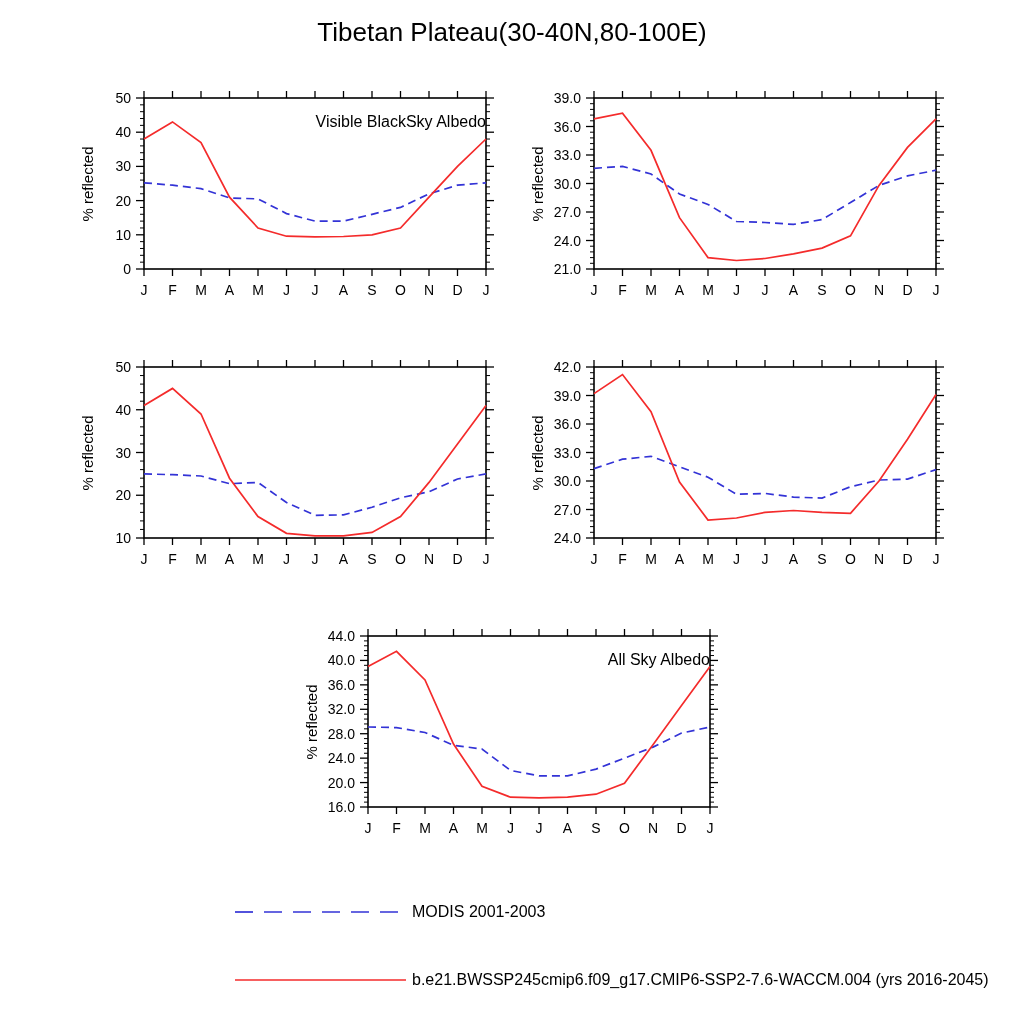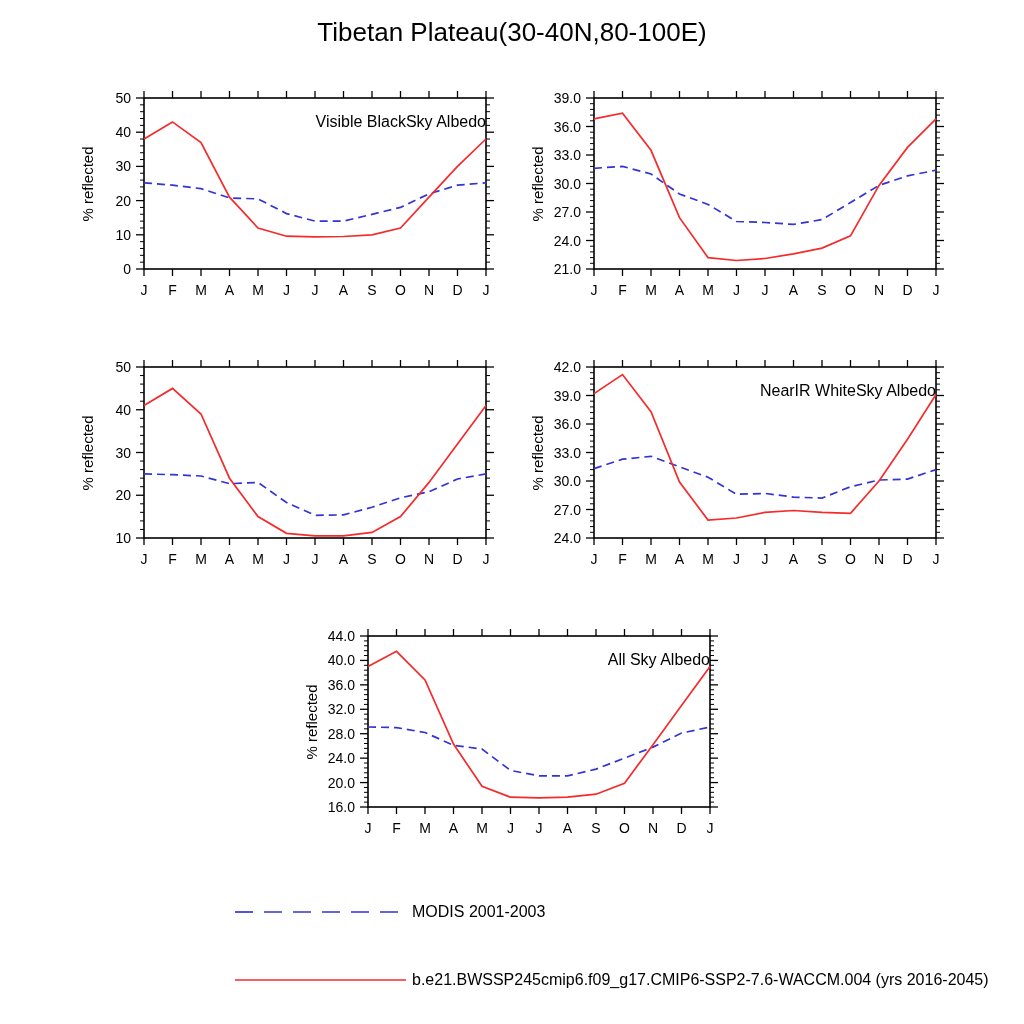--- a/index.html
+++ b/index.html
@@ -346,21 +346,20 @@
         <text x="431.5" y="209" text-anchor="middle" font-size="14" fill="#000">D</text>
         <line x1="460" y1="183" x2="460" y2="190" stroke="#000" stroke-width="1.3"></line>
         <line x1="460" y1="12" x2="460" y2="5" stroke="#000" stroke-width="1.3"></line>
         <text x="460" y="209" text-anchor="middle" font-size="14" fill="#000">J</text>
         <polyline points="118.0,118.9 146.5,119.7 175.0,121.0 203.5,128.7 232.0,127.4 260.5,147.5 289.0,160.3 317.5,159.9 346.0,152.2 374.5,142.8 403.0,136.8 431.5,124.0 460.0,118.9" fill="none" stroke-width="1.7" stroke="#3333d6" stroke-dasharray="8,5"></polyline>
         <polyline points="118.0,50.5 146.5,33.4 175.0,59.0 203.5,123.2 232.0,161.6 260.5,178.3 289.0,180.9 317.5,180.9 346.0,177.4 374.5,161.6 403.0,127.4 431.5,89.0 460.0,50.5" fill="none" stroke-width="1.7" stroke="#f42b2b"></polyline>
       </svg>
   </div>
 
   <div id="sp4" class="subplot">
-    <div class="sp-title">NearIR WhiteSky Albedo</div>
     <div class="sp-ylabel">% reflected</div>
     <svg class="sp-svg" width="470" height="236">
         <rect x="118" y="12" width="342" height="171" fill="none" stroke="#000000" stroke-width="1.6"></rect>
         <line x1="110" y1="183" x2="118" y2="183" stroke="#000" stroke-width="1.3"></line>
         <line x1="460" y1="183" x2="468" y2="183" stroke="#000" stroke-width="1.3"></line>
         <text x="105" y="188" text-anchor="end" font-size="14" fill="#000">24.0</text>
         <line x1="110" y1="154.5" x2="118" y2="154.5" stroke="#000" stroke-width="1.3"></line>
         <line x1="460" y1="154.5" x2="468" y2="154.5" stroke="#000" stroke-width="1.3"></line>
         <text x="105" y="159.5" text-anchor="end" font-size="14" fill="#000">27.0</text>
         <line x1="110" y1="126" x2="118" y2="126" stroke="#000" stroke-width="1.3"></line>

